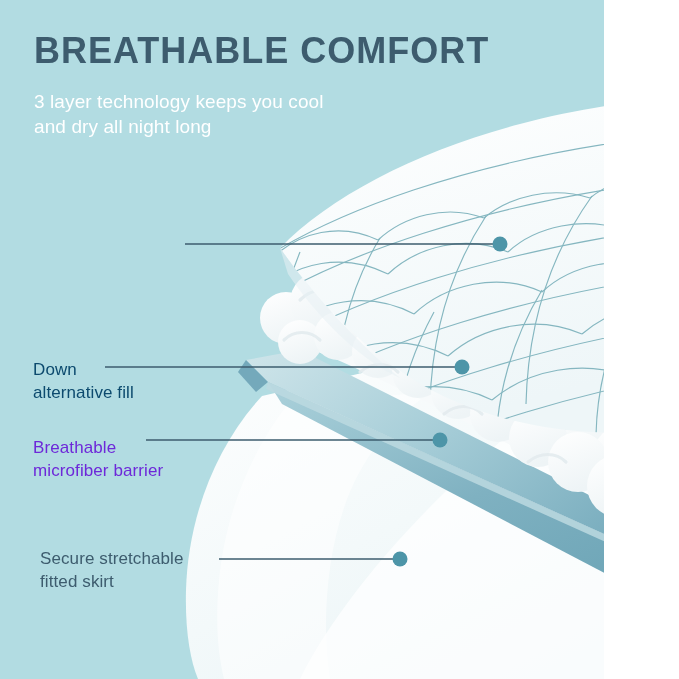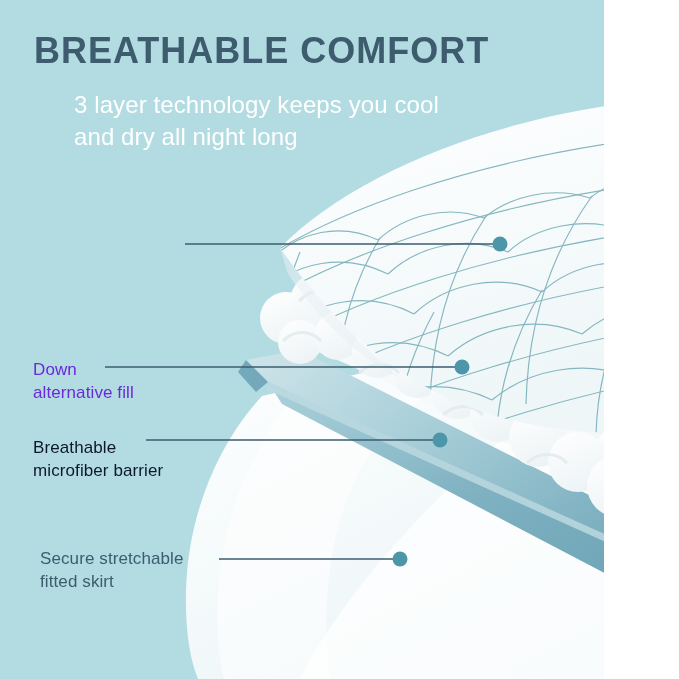--- a/index.html
+++ b/index.html
@@ -15,22 +15,22 @@
 
   .text-layer{position:absolute;inset:0;width:679px;height:679px;}
 
   #page-title{
     position:absolute;left:34px;top:33px;
     font-size:36px;font-weight:bold;letter-spacing:1.0px;
     color:#3d5c6e;line-height:1.0;white-space:nowrap;
   }
   #page-subtitle{
     position:absolute;left:34px;top:89px;
-    font-size:24px;font-weight:400;color:#ffffff;
-    line-height:1.33;letter-spacing:.1px;margin-left:40px;
+    font-size:19px;font-weight:400;color:#ffffff;
+    line-height:1.33;letter-spacing:.1px;
   }
   .callout-label{
     position:absolute;
     font-size:17px;color:#3d5c6e;line-height:1.36;
     letter-spacing:.1px;
   }
   #callout-label-1{left:33px;top:231px;}
   #callout-label-2{left:33px;top:358px;}
   #callout-label-3{left:33px;top:436px;}
   #callout-label-4{left:40px;top:547px;}
@@ -247,19 +247,19 @@
     </g>
   </svg>
 
   <div class="text-layer">
 
     <div id="page-title" style="color: rgb(61, 92, 110);">BREATHABLE COMFORT</div>
 
     <div id="page-subtitle" style="color: rgb(255, 255, 255);">3 layer technology keeps you cool<br>and dry all night long</div>
 
 
-    <div class="callout-label" id="callout-label-2" style="color: #6d28d9;">Down<br>alternative fill</div>
-
-    <div class="callout-label" id="callout-label-3" style="color: #0f172a;">Breathable<br>microfiber barrier</div>
+    <div class="callout-label" id="callout-label-2" style="color: #0c4a6e;">Down<br>alternative fill</div>
+
+    <div class="callout-label" id="callout-label-3" style="color: #6d28d9;">Breathable<br>microfiber barrier</div>
 
     <div class="callout-label" id="callout-label-4" style="color: rgb(61, 92, 110);">Secure stretchable<br>fitted skirt</div>
   </div>
 </div>
 
 </body></html>

